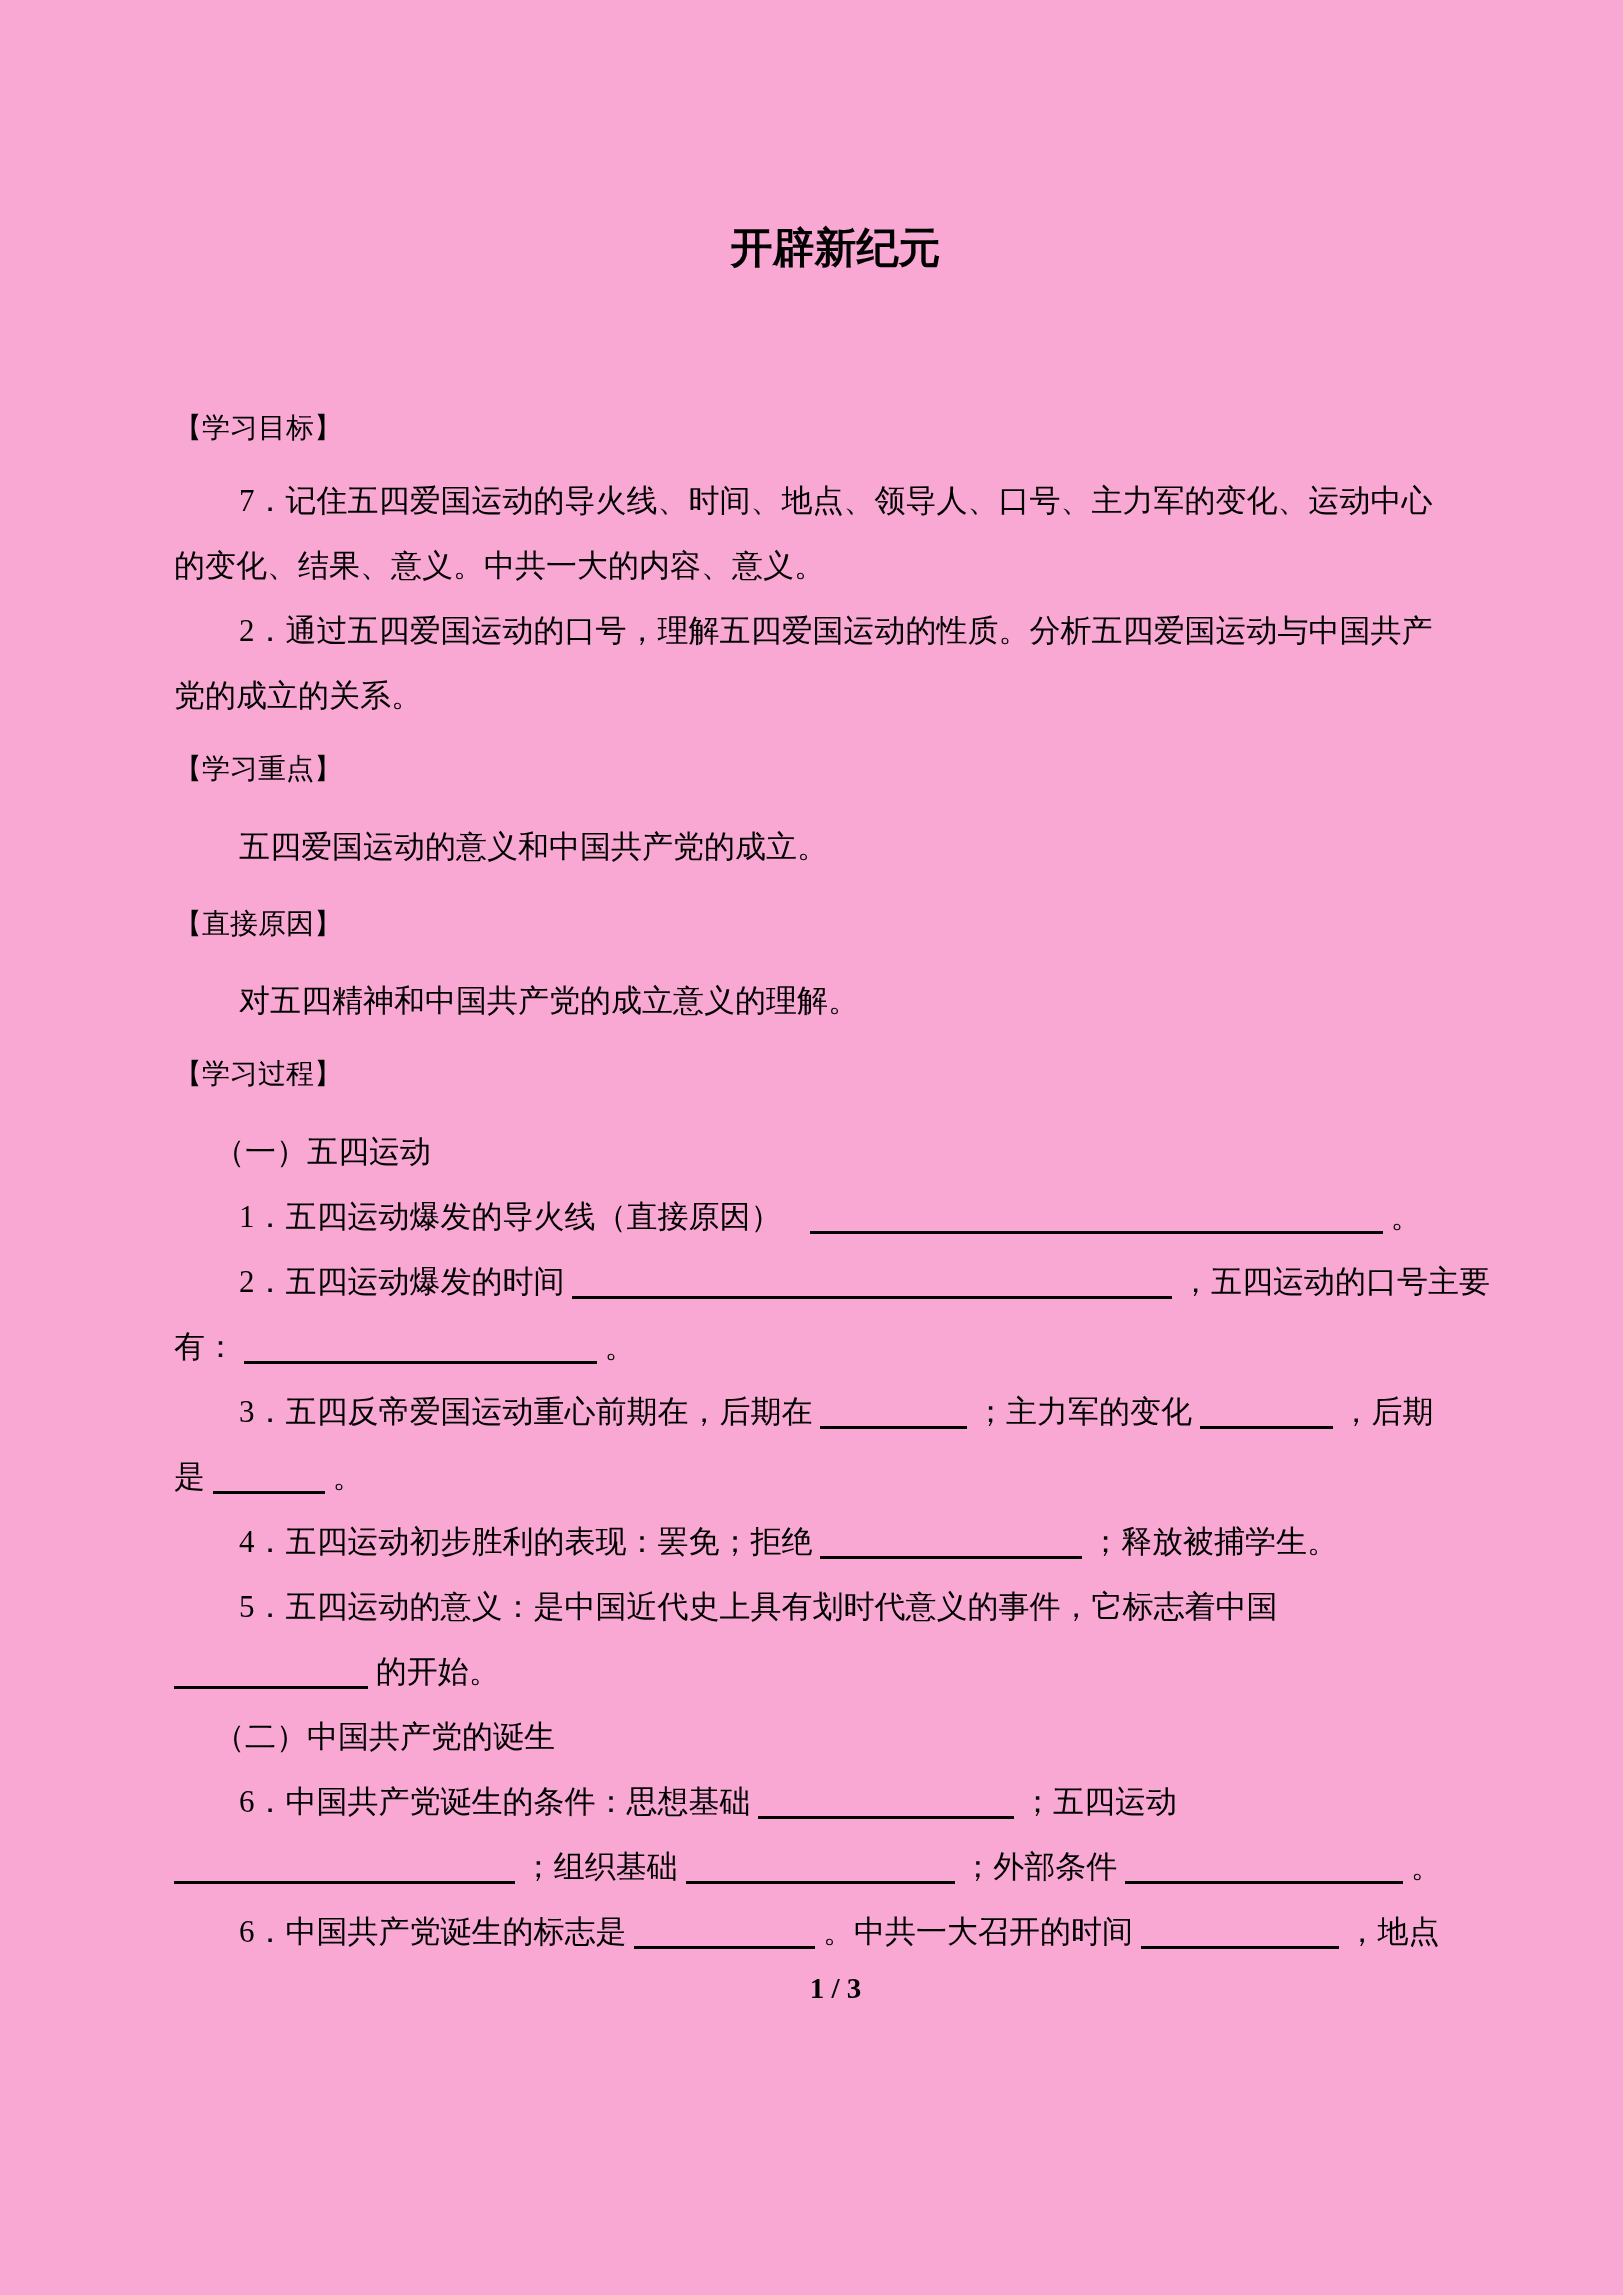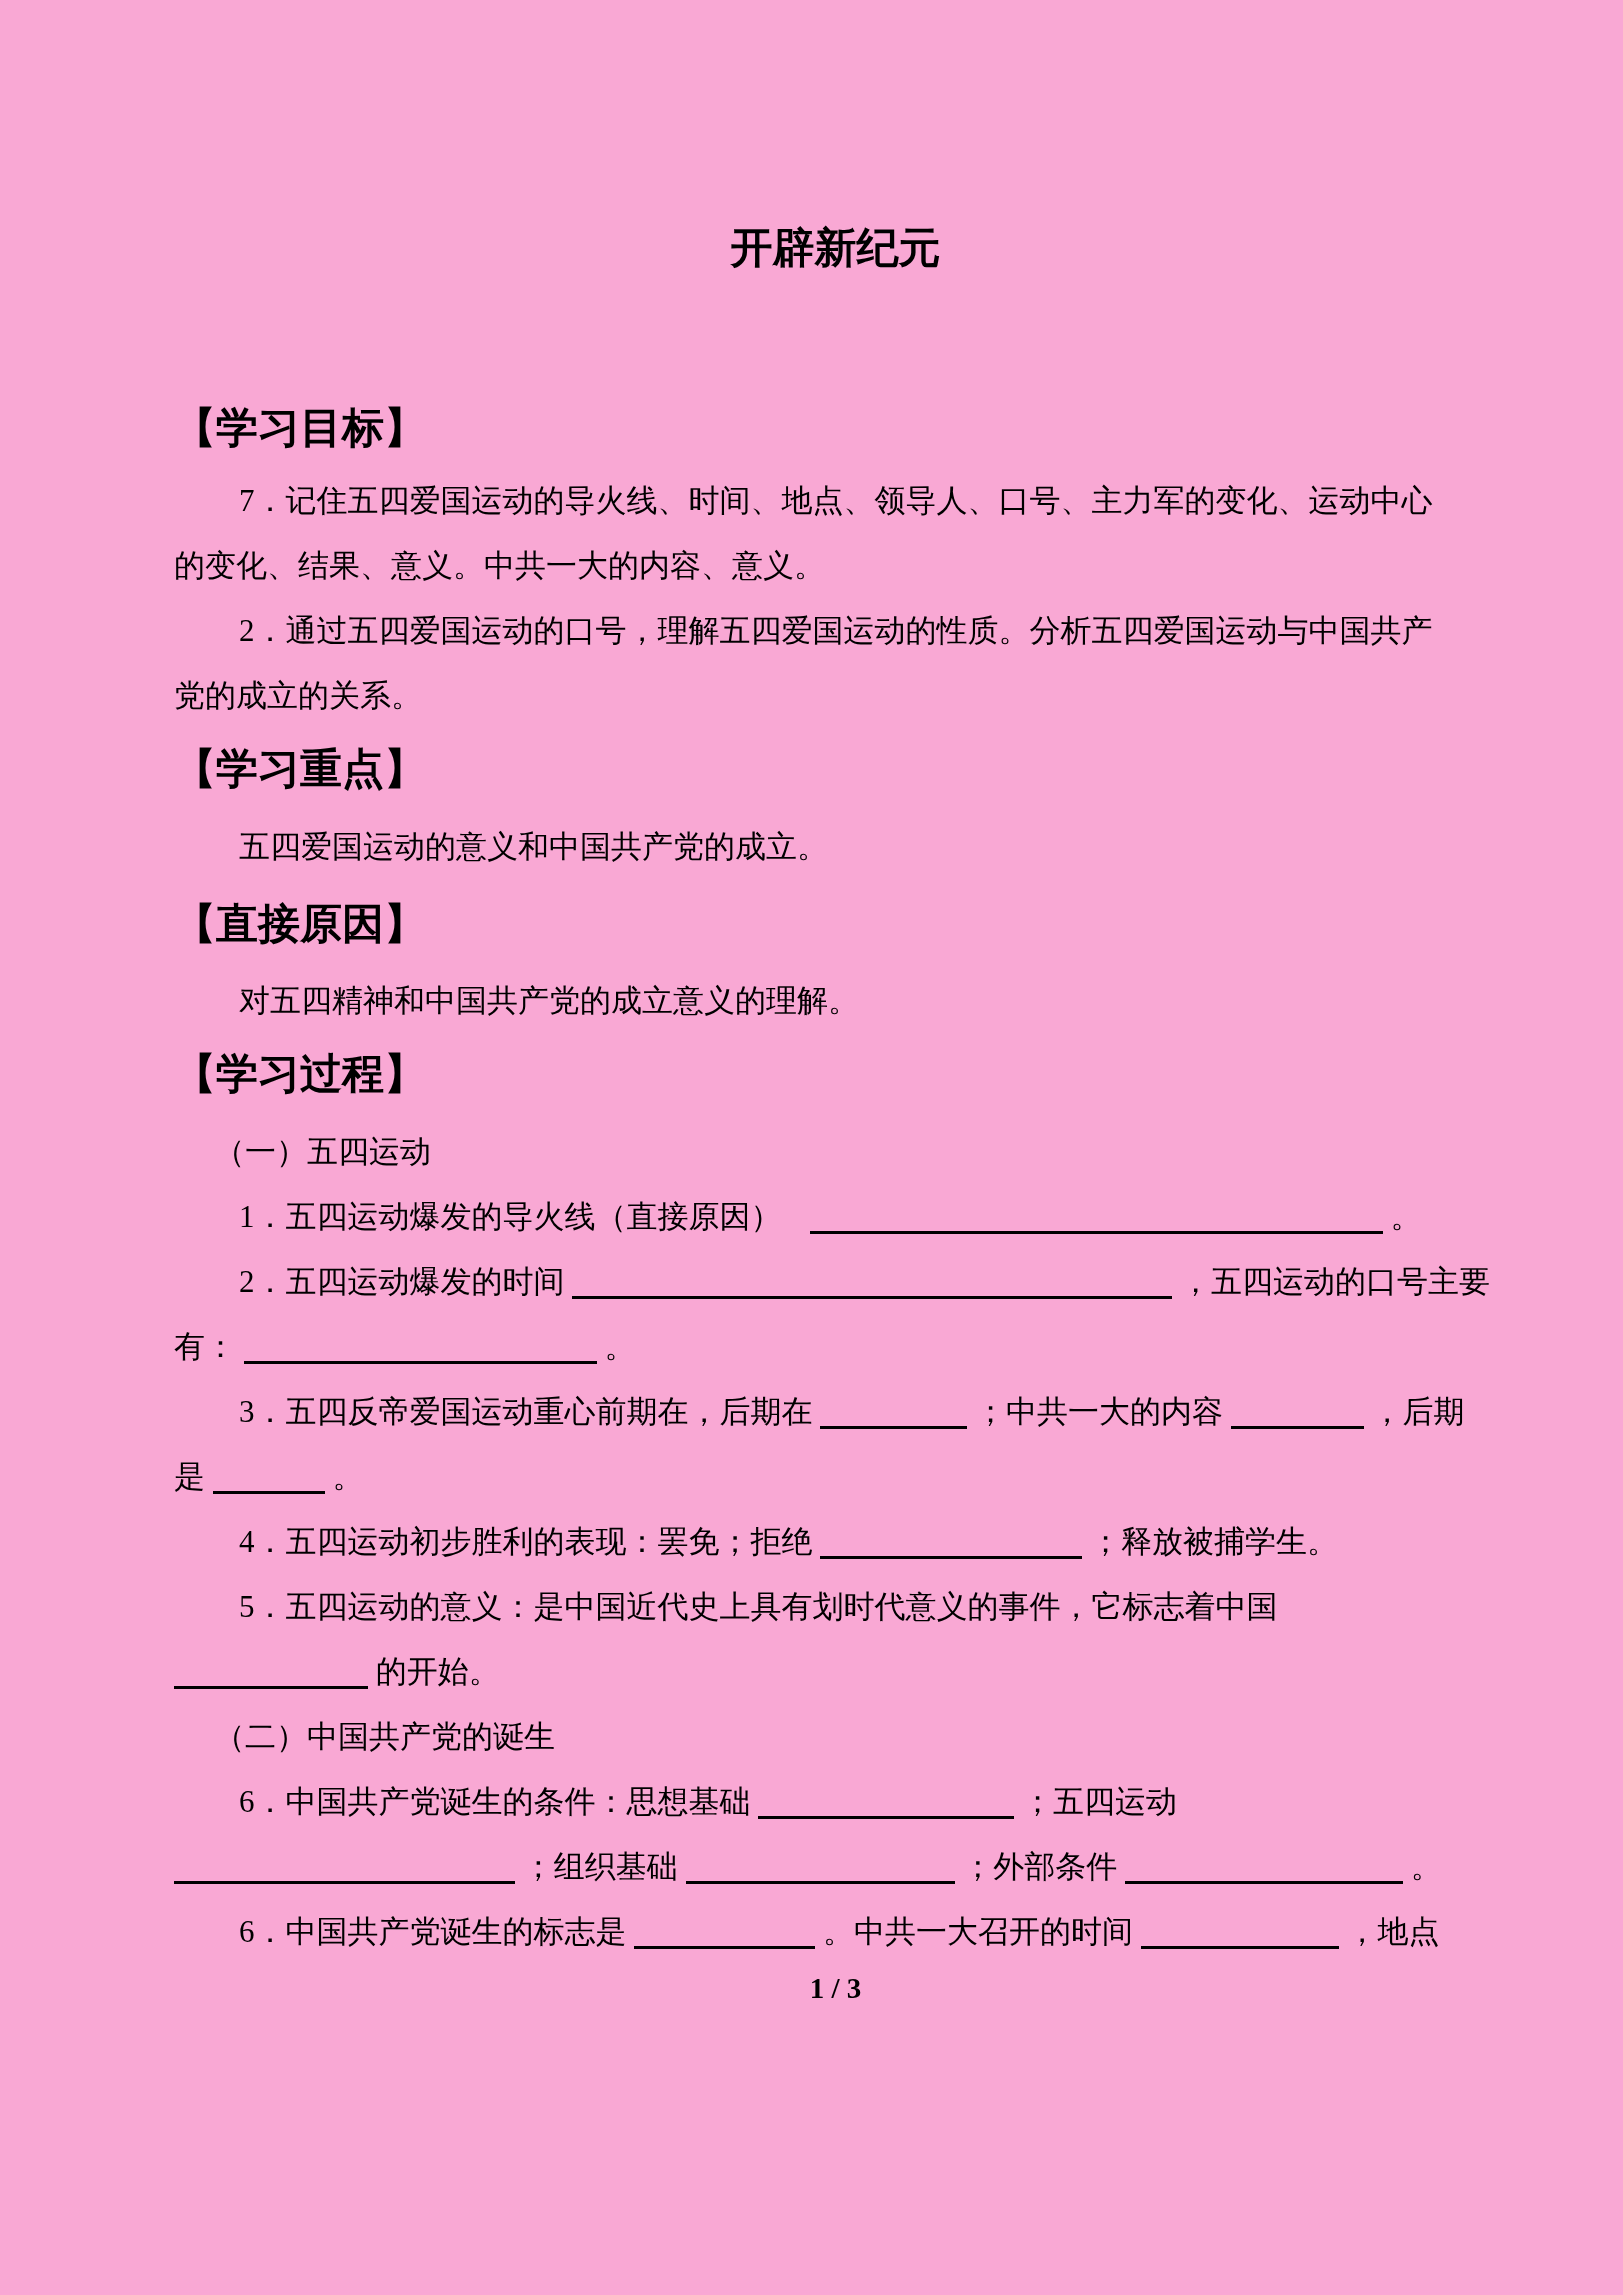--- a/index.html
+++ b/index.html
@@ -14,21 +14,21 @@
   }
   .content { padding:0 150px; }
   .title {
     margin-top:216px;
     height:65px; line-height:65px;
     font-size:42px; font-weight:bold;
     text-align:center;
     font-family:"Liberation Serif","DejaVu Serif",serif;
   }
   .h {
-    font-size:42px; font-weight:bold;
+    font-size:28px; font-weight:normal;
     height:65px; line-height:65px;
     font-family:"Liberation Sans","DejaVu Sans",sans-serif;
     white-space:nowrap;
   }
   .line {
     font-size:31px;
     height:65px; line-height:65px;
     white-space:nowrap;
   }
   .indent2 { text-indent:65px; }
@@ -97,21 +97,21 @@
 
     <div class="line">
       <span>有：</span>
       <span class="bl w518"></span>
       <span>。</span>
     </div>
 
     <div class="line indent2">
       <span>3．五四反帝爱国运动重心前期在，后期在</span>
       <span class="bl w215"></span>
-      <span>；中共一大的内容</span>
+      <span>；主力军的变化</span>
       <span class="bl w195"></span>
       <span>，后期</span>
     </div>
 
     <div class="line">
       <span>是</span>
       <span class="bl w165"></span>
       <span>。</span>
     </div>
 

